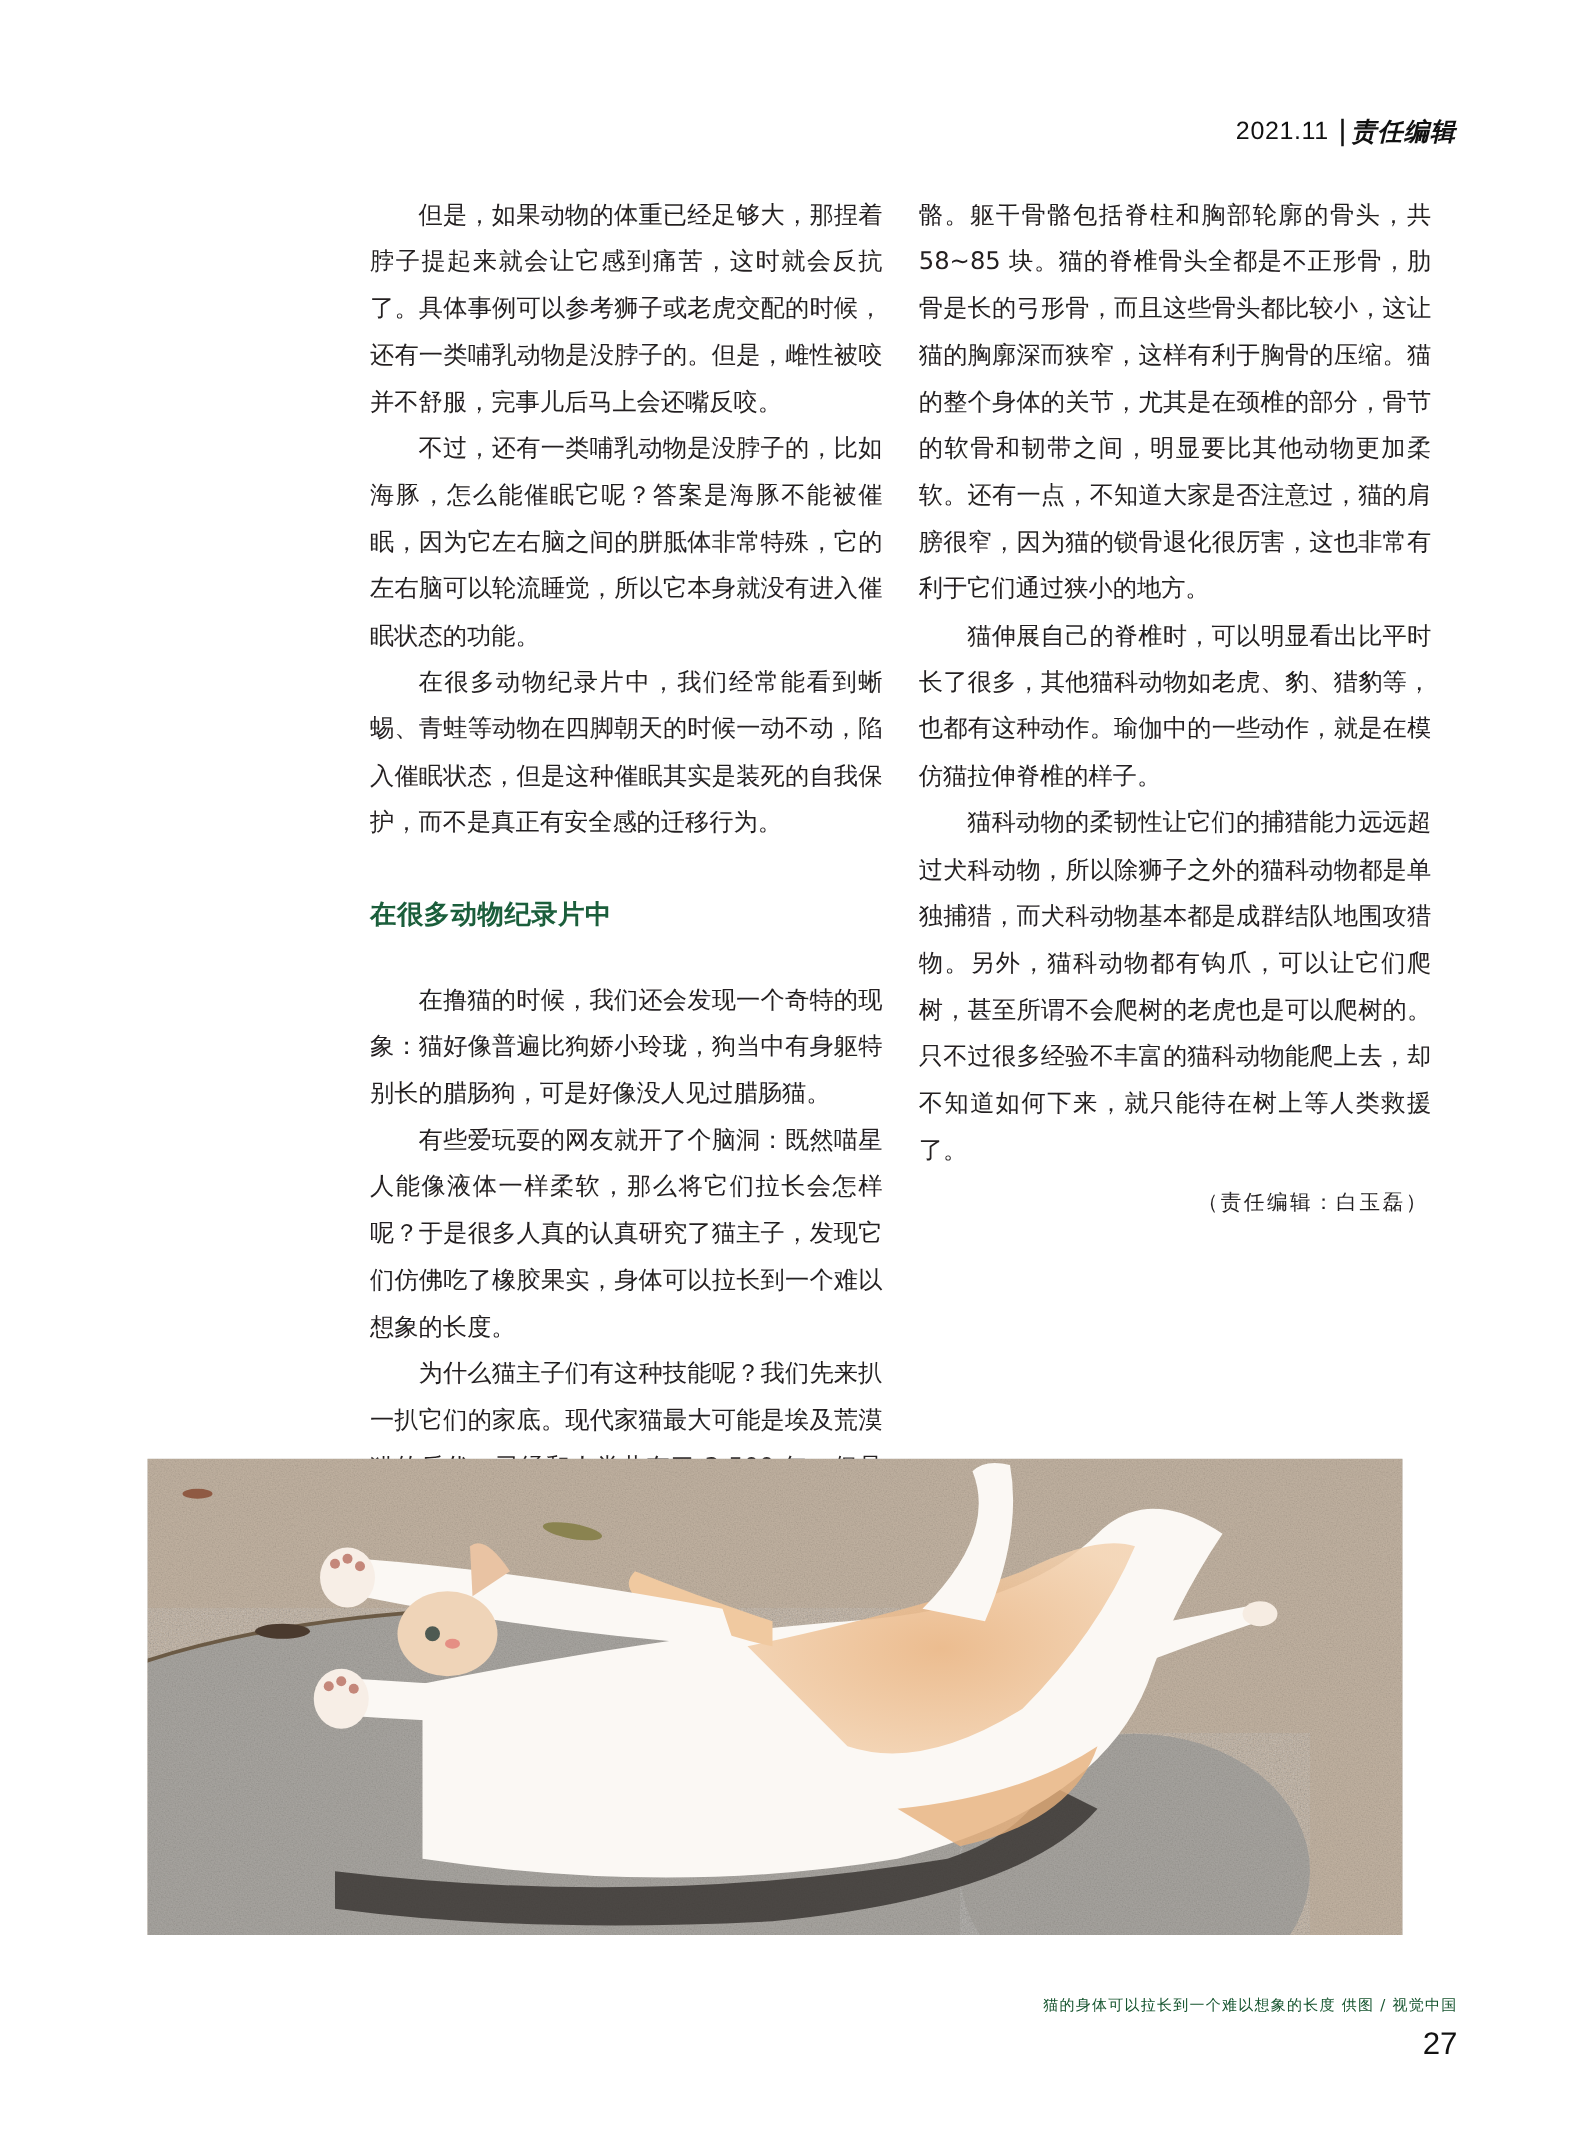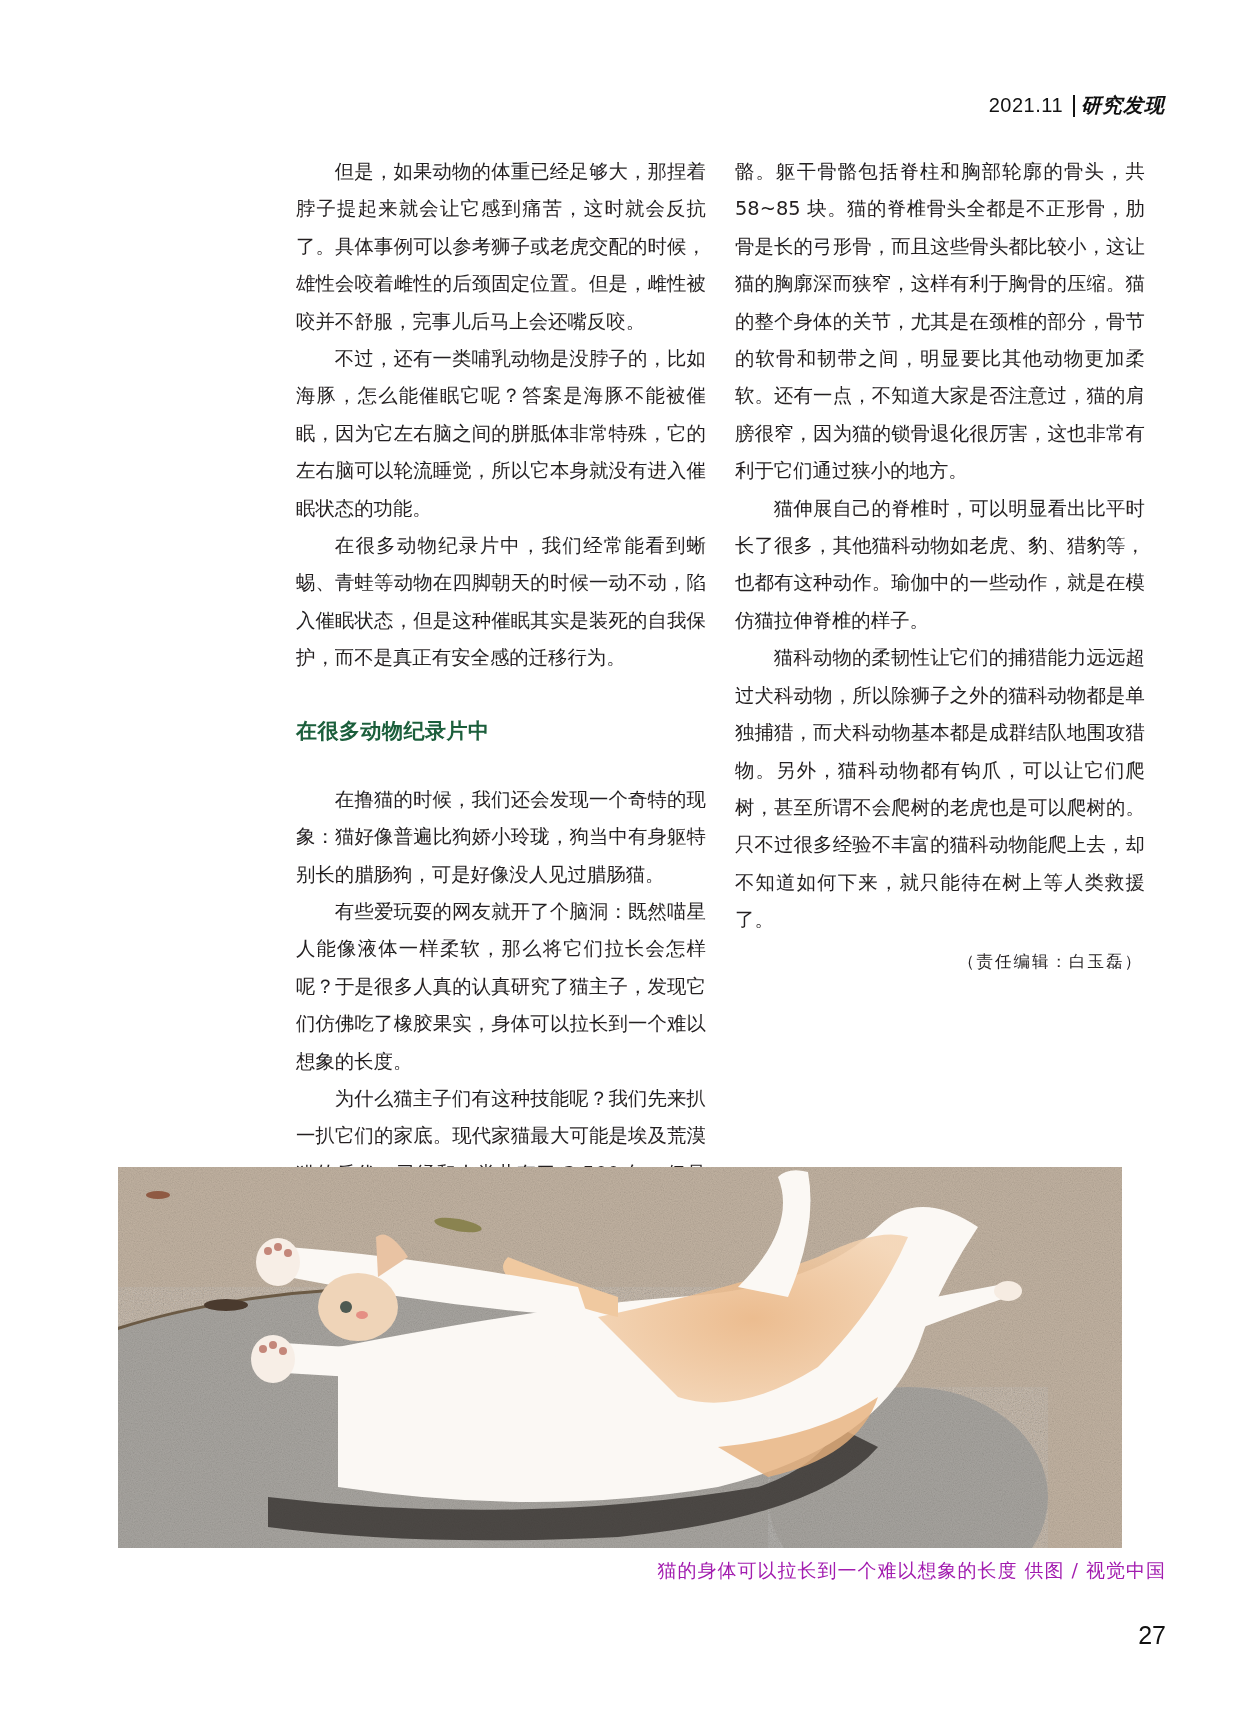--- a/index.html
+++ b/index.html
@@ -20,37 +20,37 @@
 
   .section-title { font-weight: bold; color: #1b5e3b; font-size: 21px; line-height: 40px;
                    margin: 34px 0 30px 0; text-indent: 0 !important; letter-spacing: 0.5px; }
 
   .editor { text-align: right; font-family: "DejaVu Serif", serif; font-size: 16.5px; margin-top: 4px; padding-right: 2px; letter-spacing: 2px; }
 
   .photo { position: absolute; left: 118px; top: 1167px; width: 1004px; height: 381px; overflow: hidden;
            background: #b5ab9f; }
   .photo svg { display: block; }
 
-  .caption { position: absolute; top: 1558px; right: 92px; font-family: "DejaVu Serif", serif;
-             font-size: 19px; color: #a21caf; letter-spacing: 1px; }
+  .caption { position: absolute; top: 1596px; right: 92px; font-family: "DejaVu Serif", serif;
+             font-size: 12px; color: #14532d; letter-spacing: 1px; }
 
   .page-num { position: absolute; top: 1621px; right: 92px; font-family: "Liberation Sans", sans-serif;
               font-size: 25px; color: #111; }
 </style>
 </head>
 <body>
 
 <div class="header">
   <span class="issue">2021.11</span>
   <span class="sep"></span>
-  <span class="brand">研究发现</span>
+  <span class="brand">责任编辑</span>
 </div>
 
 <div class="col col-left">
-  <p>但是，如果动物的体重已经足够大，那捏着脖子提起来就会让它感到痛苦，这时就会反抗了。具体事例可以参考狮子或老虎交配的时候，雄性会咬着雌性的后颈固定位置。但是，雌性被咬并不舒服，完事儿后马上会还嘴反咬。</p>
+  <p>但是，如果动物的体重已经足够大，那捏着脖子提起来就会让它感到痛苦，这时就会反抗了。具体事例可以参考狮子或老虎交配的时候，还有一类哺乳动物是没脖子的。但是，雌性被咬并不舒服，完事儿后马上会还嘴反咬。</p>
   <p>不过，还有一类哺乳动物是没脖子的，比如海豚，怎么能催眠它呢？答案是海豚不能被催眠，因为它左右脑之间的胼胝体非常特殊，它的左右脑可以轮流睡觉，所以它本身就没有进入催眠状态的功能。</p>
   <p>在很多动物纪录片中，我们经常能看到蜥蜴、青蛙等动物在四脚朝天的时候一动不动，陷入催眠状态，但是这种催眠其实是装死的自我保护，而不是真正有安全感的迁移行为。</p>
   <div class="section-title">在很多动物纪录片中</div>
   <p>在撸猫的时候，我们还会发现一个奇特的现象：猫好像普遍比狗娇小玲珑，狗当中有身躯特别长的腊肠狗，可是好像没人见过腊肠猫。</p>
   <p>有些爱玩耍的网友就开了个脑洞：既然喵星人能像液体一样柔软，那么将它们拉长会怎样呢？于是很多人真的认真研究了猫主子，发现它们仿佛吃了橡胶果实，身体可以拉长到一个难以想象的长度。</p>
   <p>为什么猫主子们有这种技能呢？我们先来扒一扒它们的家底。现代家猫最大可能是埃及荒漠猫的后代，已经和人类共存了 3 500 年，但是由于配合度比较低，还没有像狗一样完全被驯化。猫的全身骨骼有 290 块，其中脊椎骨比人类多 5 节。猫的身体这么柔软，能成为动物中的瑜伽大师，起关键作用的是躯干骨</p>
 </div>
 
 <div class="col col-right">
   <p class="noindent">骼。躯干骨骼包括脊柱和胸部轮廓的骨头，共 58~85 块。猫的脊椎骨头全都是不正形骨，肋骨是长的弓形骨，而且这些骨头都比较小，这让猫的胸廓深而狭窄，这样有利于胸骨的压缩。猫的整个身体的关节，尤其是在颈椎的部分，骨节的软骨和韧带之间，明显要比其他动物更加柔软。还有一点，不知道大家是否注意过，猫的肩膀很窄，因为猫的锁骨退化很厉害，这也非常有利于它们通过狭小的地方。</p>

